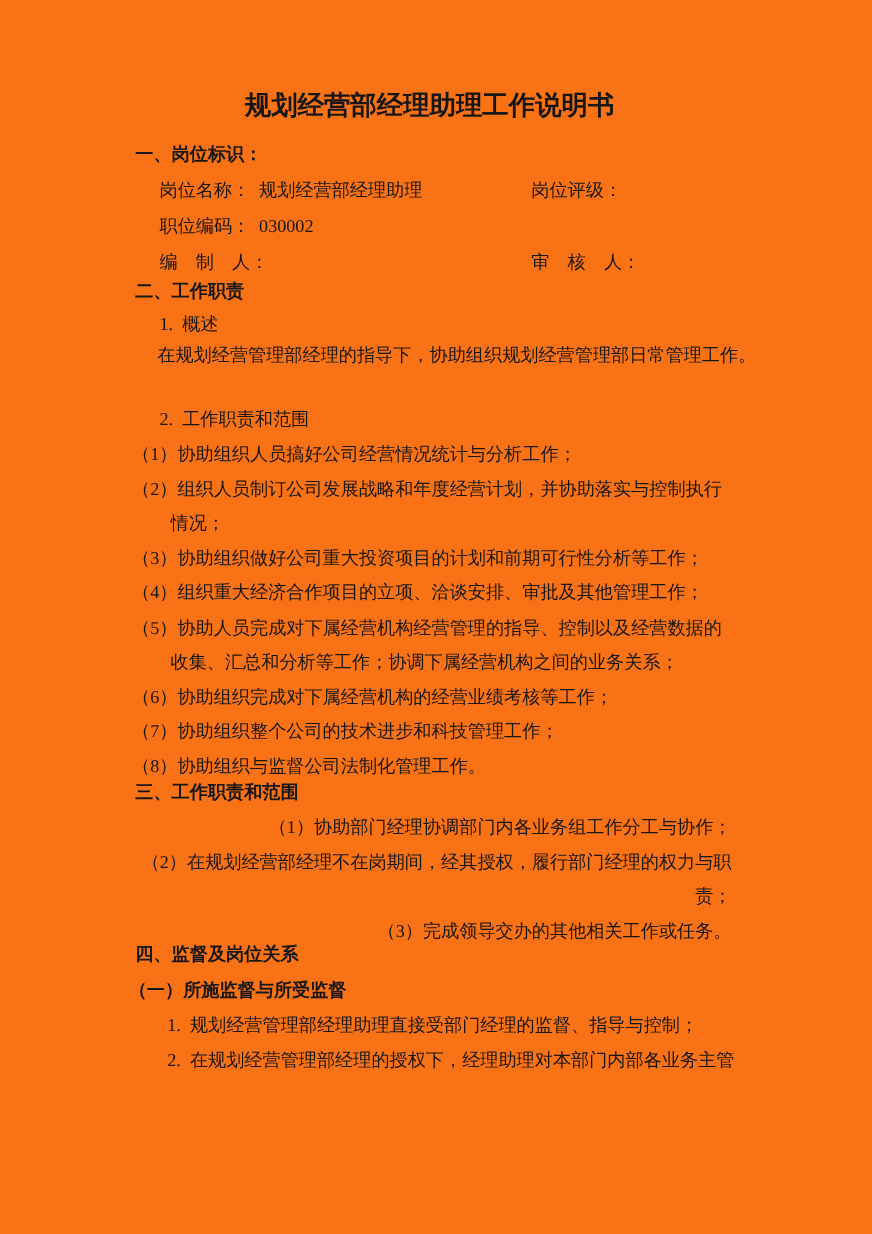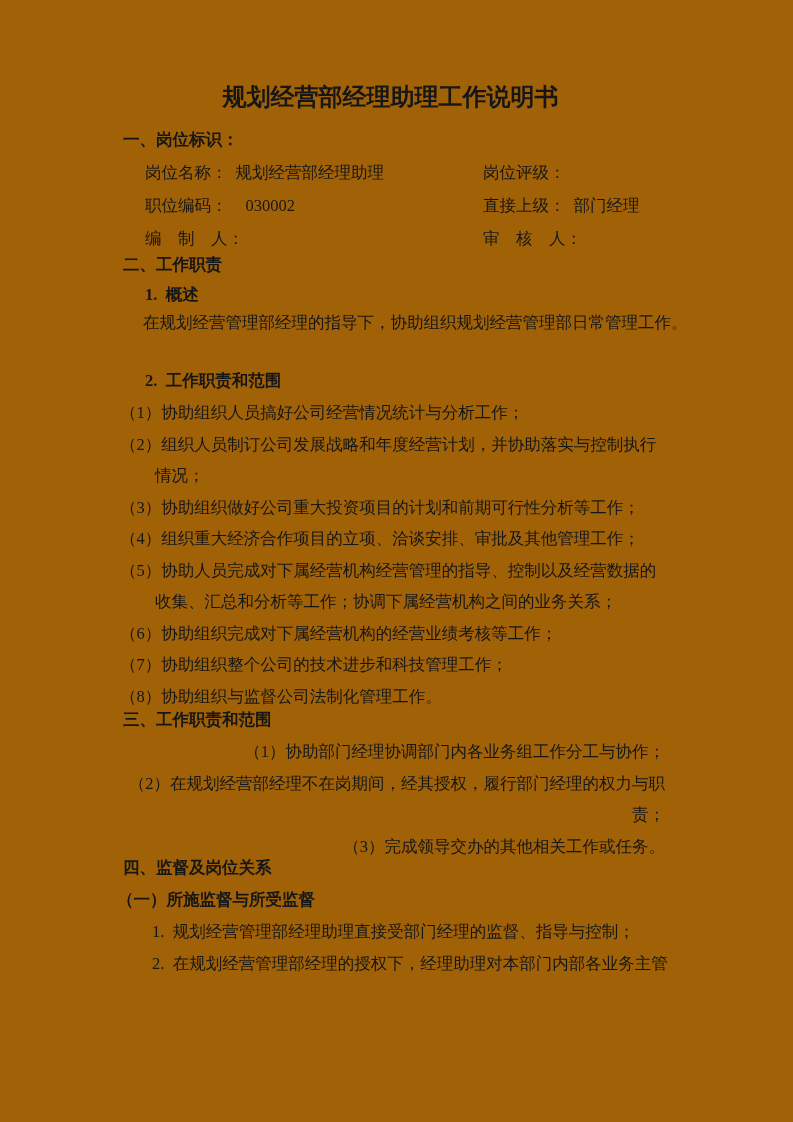--- a/index.html
+++ b/index.html
@@ -1,20 +1,20 @@
 <!DOCTYPE html>
 <html><head>
 <meta charset="utf-8">
 <style>
   * { margin:0; padding:0; box-sizing:border-box; }
   html,body { background:#ffffff; }
   .page {
     position:relative;
     width:793px; height:1122px;
-    background:#a16207;
+    background:#f97316;
     color:#161616;
     font-family:"Liberation Serif","DejaVu Serif",serif;
     font-size:16.5px;
     padding:76px 115px 0 103px;
     overflow:hidden;
   }
   .doc-title {
     font-size:24px;
     font-weight:bold;
     text-align:center;
@@ -29,24 +29,24 @@
   }
   .sec-h.h1 { margin-top:6px; }
   .sec-h.h2 { margin-top:-6px; }
   .sec-h.h3 { margin-top:-8px; }
   .sec-h.h4 { margin-top:-10px; }
   .fields { margin-left:42px; }
   .frow { display:flex; line-height:33px; }
   .fcell-l { width:338px; white-space:pre; }
   .fcell-r { white-space:pre; }
   .fvalue { margin-left:8px; }
-  .fvalue.wide { margin-left:18px;text-align:center; }
+  .fvalue.wide { margin-left:8px;text-align:center; }
   .sub-h {
     margin-left:42px;
-    font-weight:bold;
+    font-weight:normal;
     line-height:32px;
     white-space:pre;
   }
   .sub-h.overview { margin-top:-2px; }
   .sub-h.scope { margin-top:26px; }
   .body-p {
     margin-top:-4px;
     margin-left:40px;
     line-height:32px;
     white-space:nowrap;
@@ -84,21 +84,20 @@
 
   <div class="sec-h h1">一、岗位标识：</div>
 
   <div class="fields">
     <div class="frow">
       <div class="fcell-l"><span>岗位名称：</span><span class="fvalue">规划经营部经理助理</span></div>
       <div class="fcell-r"><span>岗位评级：</span><span class="fvalue"></span></div>
     </div>
     <div class="frow">
       <div class="fcell-l"><span>职位编码：</span><span class="fvalue wide">030002</span></div>
-      <div class="fcell-r"><span>直接上级：</span><span class="fvalue">部门经理</span></div>
     </div>
     <div class="frow">
       <div class="fcell-l"><span>编　制　人：</span><span class="fvalue"></span></div>
       <div class="fcell-r"><span>审　核　人：</span><span class="fvalue"></span></div>
     </div>
   </div>
 
   <div class="sec-h h2">二、工作职责</div>
 
   <div class="sub-h overview">1.  概述</div>

